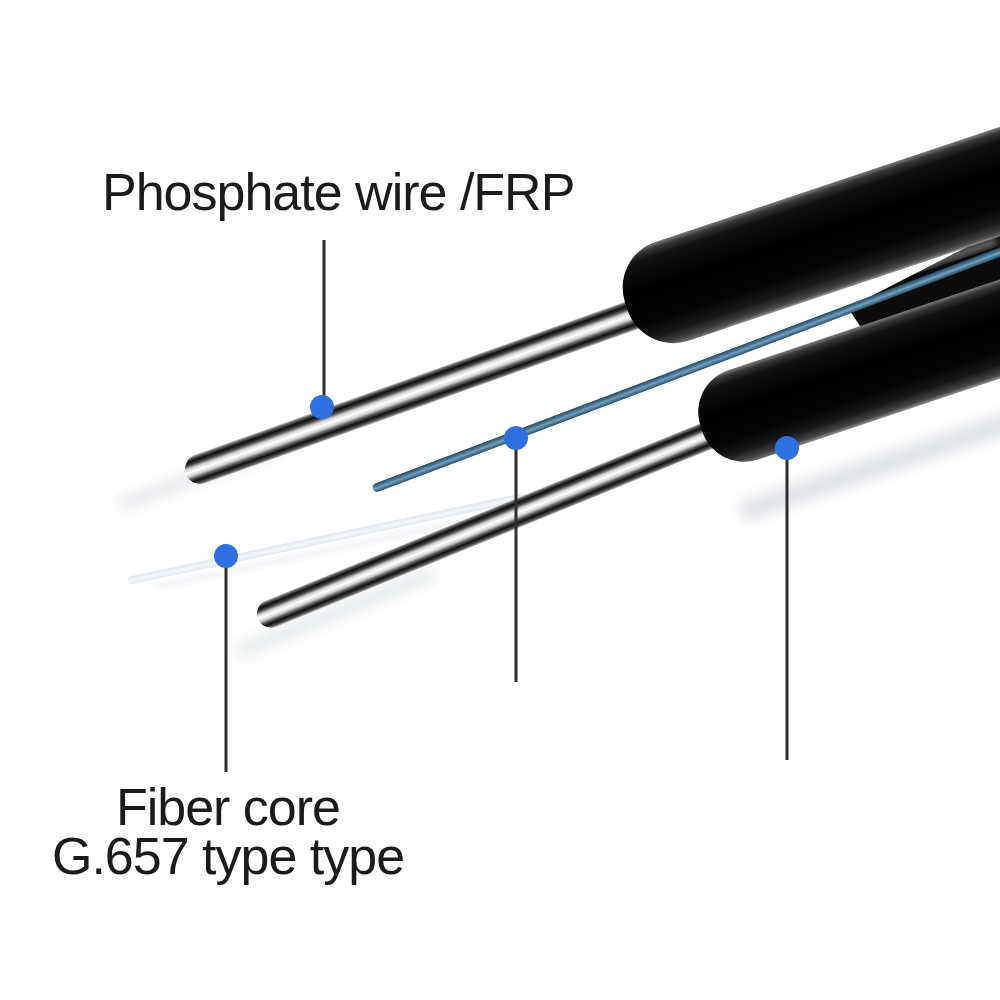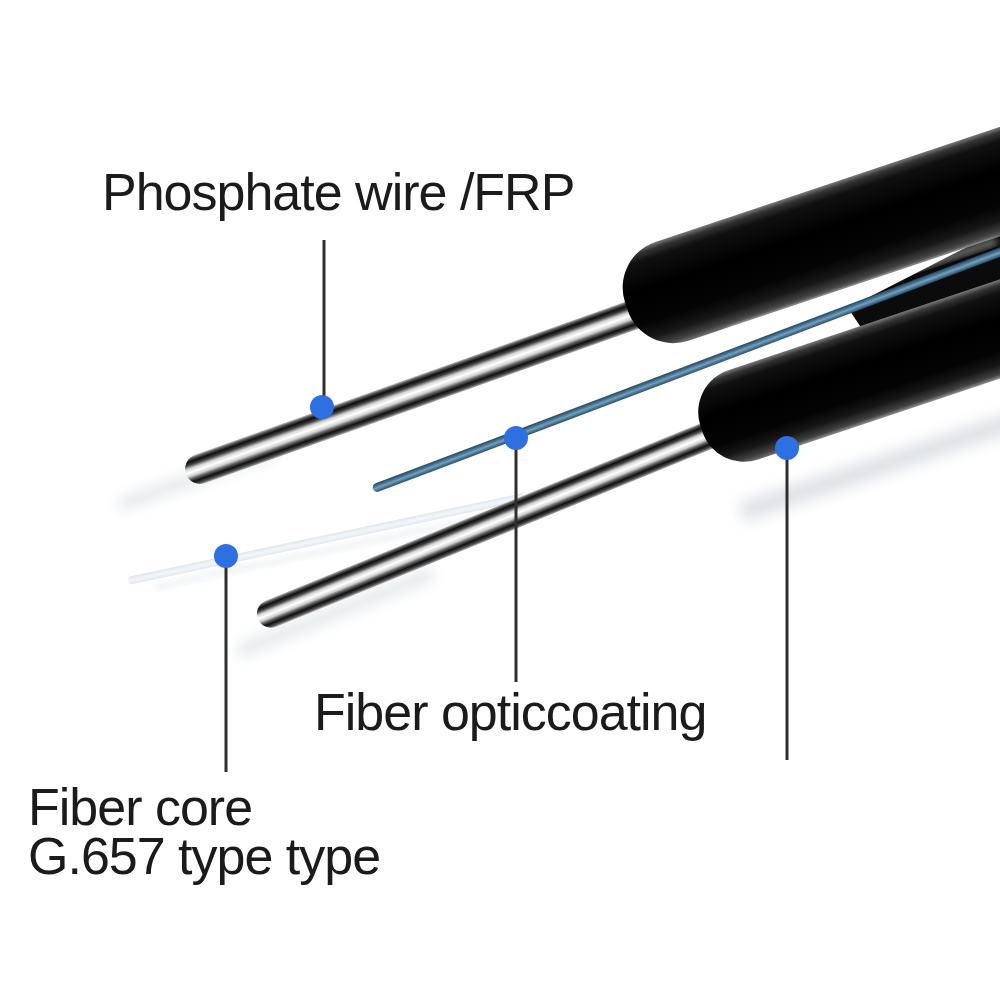--- a/index.html
+++ b/index.html
@@ -2,21 +2,21 @@
 <html><head>
 <meta charset="utf-8">
 <style>
   html,body{margin:0;padding:0;}
   body{width:1000px;height:1000px;background:#ffffff;overflow:hidden;
        font-family:"Liberation Sans",sans-serif;}
   .stage{position:relative;width:1000px;height:1000px;background:#ffffff;border-radius:25px;}
   .stage svg{position:absolute;left:0;top:0;}
   .label{position:absolute;color:#1b1b1b;font-size:52px;line-height:0.95;
          letter-spacing:-1px;white-space:nowrap;}
-  .label.center{white-space:normal;}
+  .label.center{text-align:center;white-space:normal;}
   .label .ln{display:block;}
 </style>
 </head>
 <body>
 
 <div class="stage">
 
 <svg width="1000" height="1000" viewBox="0 0 1000 1000">
   <defs>
     <linearGradient id="gJacket" x1="0" y1="0" x2="0" y2="1">
@@ -107,21 +107,20 @@
   </g>
 
   <circle cx="322" cy="407" r="12" fill="#2e70e2"></circle>
   <circle cx="226" cy="556" r="12" fill="#2e70e2"></circle>
   <circle cx="516" cy="438" r="12" fill="#2e70e2"></circle>
   <circle cx="787" cy="448" r="12" fill="#2e70e2"></circle>
 </svg>
 
 <div class="label" style="left:102px;top:168px;">Phosphate wire /FRP</div>
 
-<div class="label" style="left:314px;top:688px;">Fiber opticcoating</div>
 
 <div class="label center" style="left:28px;top:783px;width:400px;">
   <span class="ln">Fiber core</span>
   <span class="ln">G.657 type type</span>
 </div>
 
 <div class="label center" style="left:572px;top:768px;width:396px;">
 </div>
 
 </div>

